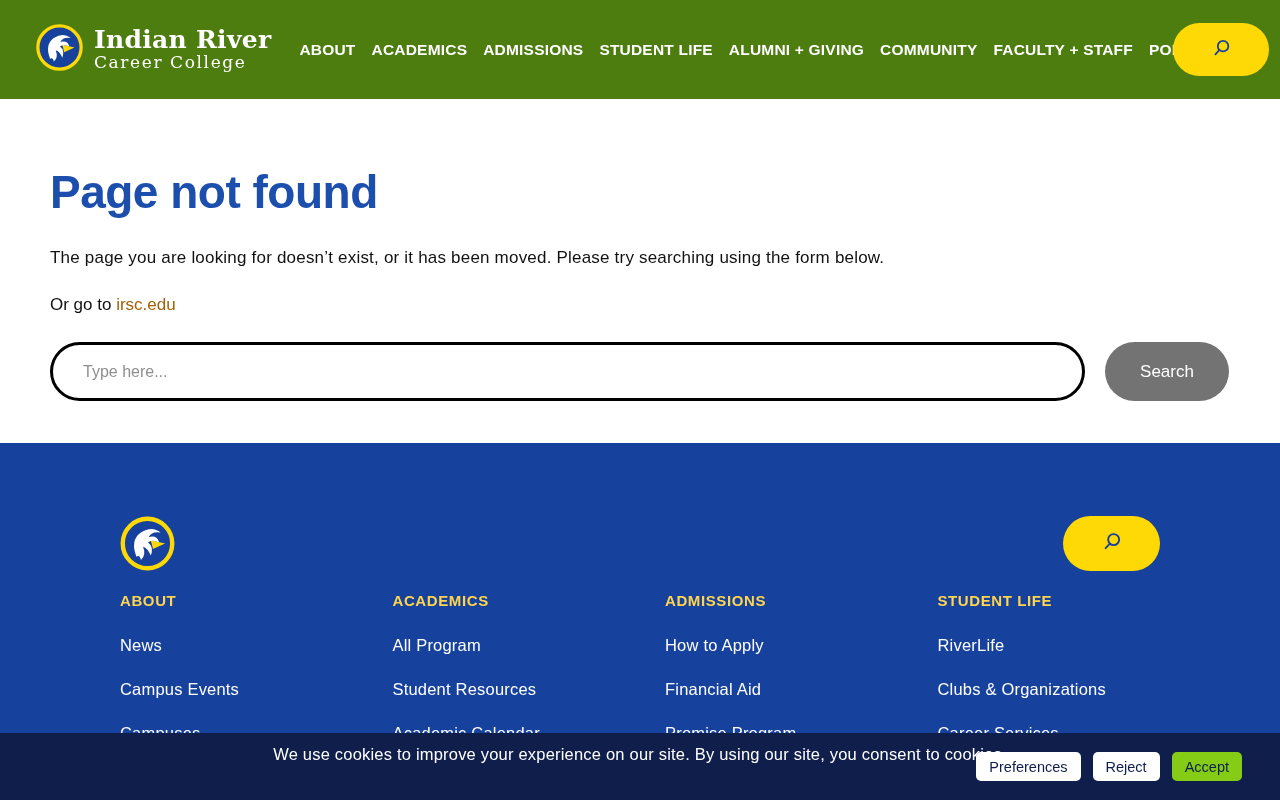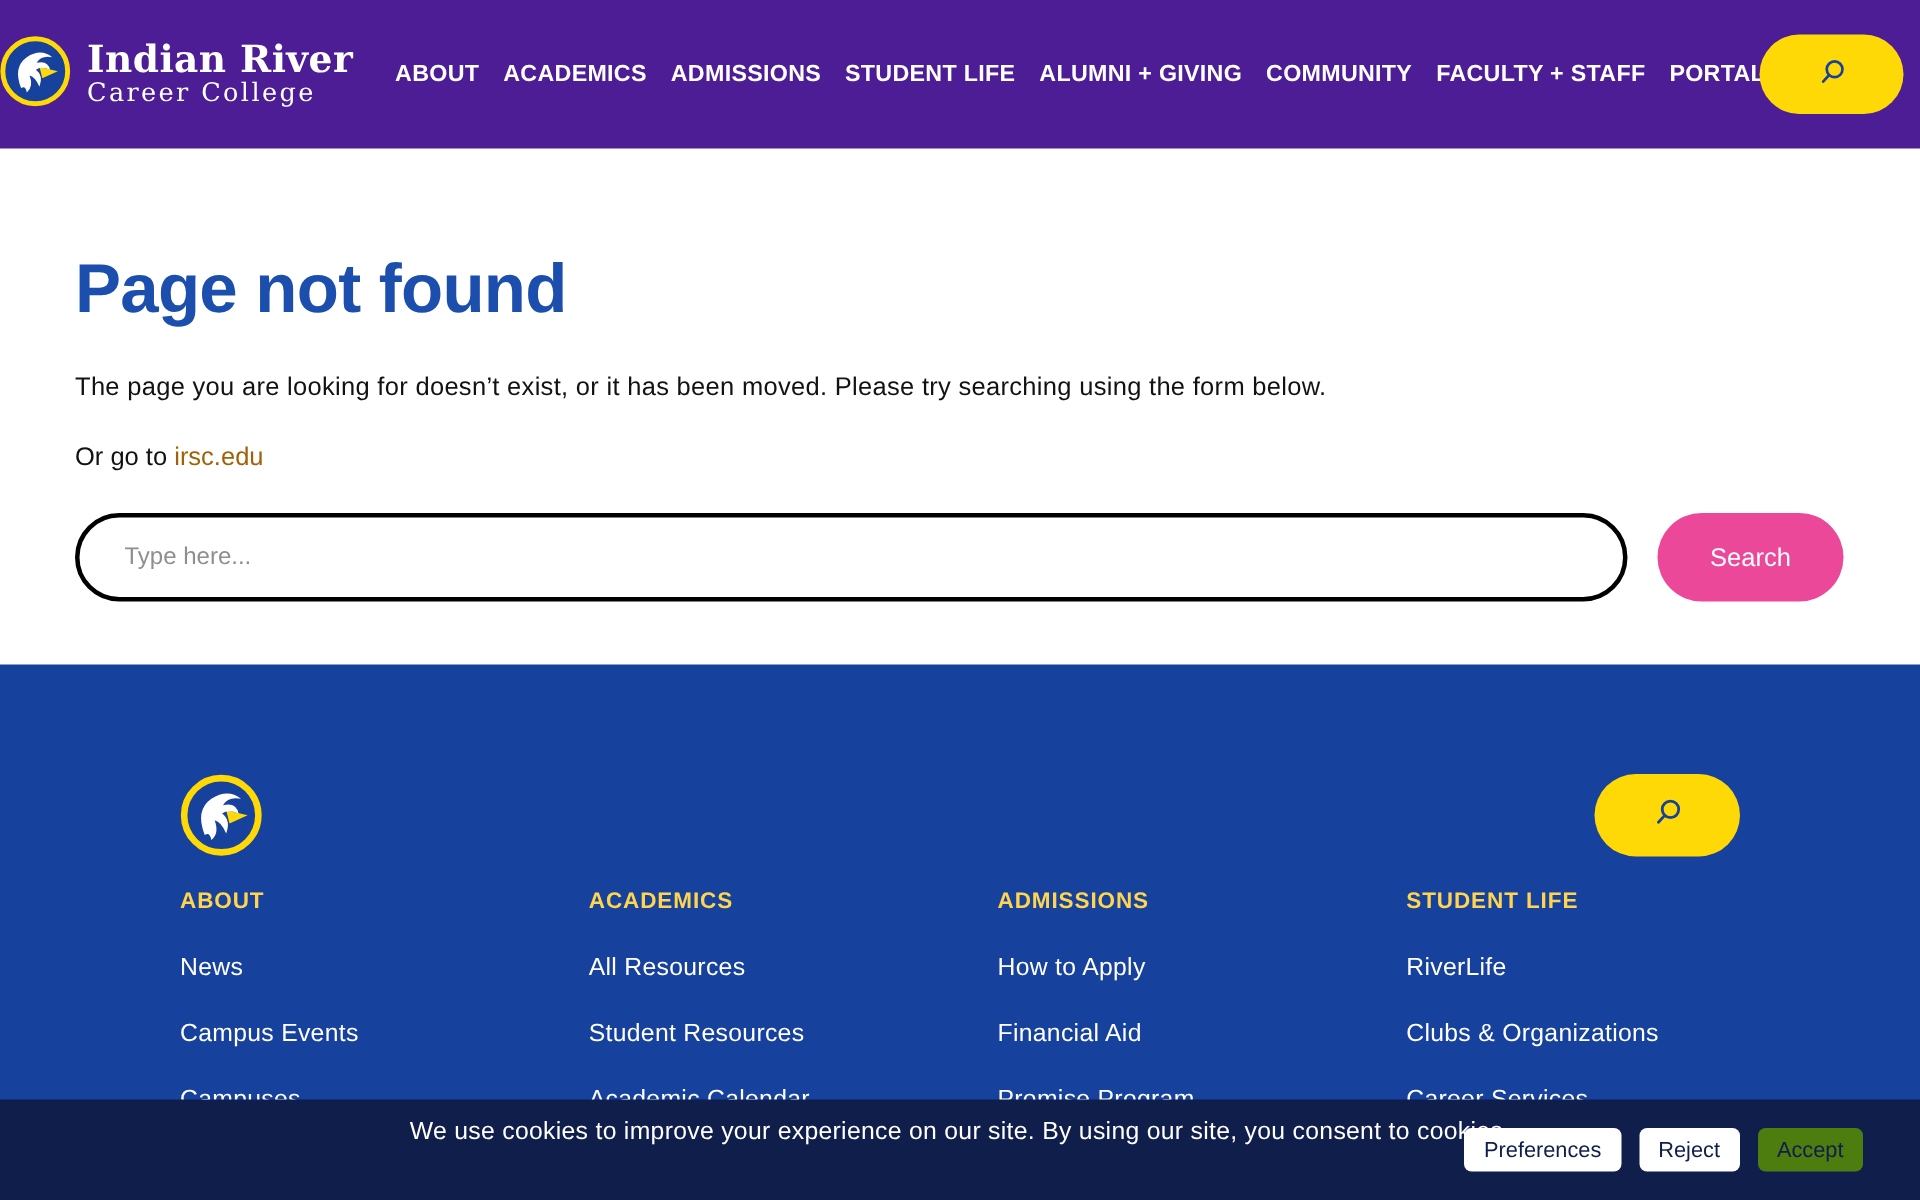--- a/index.html
+++ b/index.html
@@ -8,22 +8,23 @@
     font-family:"Liberation Sans", sans-serif;
     background:#ffffff;
     position:relative;
     overflow:hidden;
   }
   a { text-decoration:none; }
 
   
   .site-header {
     height:99px;
-    background:#4c1d95;
+    background:#4d7c0f;
     display:flex;
+    padding-left:36px;
     position:relative;
   }
   .logo { display:flex; align-items:center; gap:11px; cursor:pointer; }
   .logo-text { color:#fff; }
   .logo-line1 {
     font-family:"DejaVu Serif", serif;
     font-weight:700; font-size:25px; line-height:26px; letter-spacing:0.3px;
   }
   .logo-line2 {
     font-family:"DejaVu Serif", serif;
@@ -55,21 +56,21 @@
   .search-input {
     width:1035px; height:59px;
     border:3px solid #000000; border-radius:30px;
     padding:0 30px; font-size:16px; color:#333;
     font-family:"Liberation Sans", sans-serif;
     outline:none; background:#fff;
   }
   .search-input::placeholder { color:#8f8f8f; }
   .search-submit {
     width:124px; height:59px; border-radius:30px;
-    background:#ec4899; color:#ffffff; font-size:17px;
+    background:#737373; color:#ffffff; font-size:17px;
     border:none; cursor:pointer;
     font-family:"Liberation Sans", sans-serif;
   }
 
   
   .site-footer {
     position:absolute; left:0; right:0; top:443px; bottom:0;
     background:#16419c;
   }
   .footer-logo { position:absolute; left:120px; top:73px; cursor:pointer; }
@@ -104,21 +105,21 @@
   }
   .cookie-buttons {
     position:absolute; right:38px; top:19px;
     display:flex; gap:12px; align-items:center;
   }
   .cookie-btn {
     height:29px; padding:0 13px; border-radius:5px; border:none;
     background:#ffffff; color:#0f1e4b; font-size:14.5px; cursor:pointer;
     font-family:"Liberation Sans", sans-serif;
   }
-  .cookie-btn.accept { background:#4d7c0f; }
+  .cookie-btn.accept { background:#84cc16; }
 </style>
 </head>
 <body>
 
 <header class="site-header">
   <div class="logo">
     <span>
       <svg width="47" height="47" viewBox="0 0 100 100">
         <circle cx="50" cy="50" r="46" fill="#16419c" stroke="#ffd905" stroke-width="7"></circle>
         <path d="M56 44 L82 50 L60 60 Z" fill="#ffd905"></path>
@@ -185,21 +186,21 @@
 
   <div class="footer-columns">
     <div class="footer-col">
       <div class="footer-col-heading">ABOUT</div>
       <a class="footer-link" href="#">News</a>
       <a class="footer-link" href="#">Campus Events</a>
       <a class="footer-link" href="#">Campuses</a>
     </div>
     <div class="footer-col">
       <div class="footer-col-heading">ACADEMICS</div>
-      <a class="footer-link" href="#">All Resources</a>
+      <a class="footer-link" href="#">All Program</a>
       <a class="footer-link" href="#">Student Resources</a>
       <a class="footer-link" href="#">Academic Calendar</a>
     </div>
     <div class="footer-col">
       <div class="footer-col-heading">ADMISSIONS</div>
       <a class="footer-link" href="#">How to Apply</a>
       <a class="footer-link" href="#">Financial Aid</a>
       <a class="footer-link" href="#">Promise Program</a>
     </div>
     <div class="footer-col">

